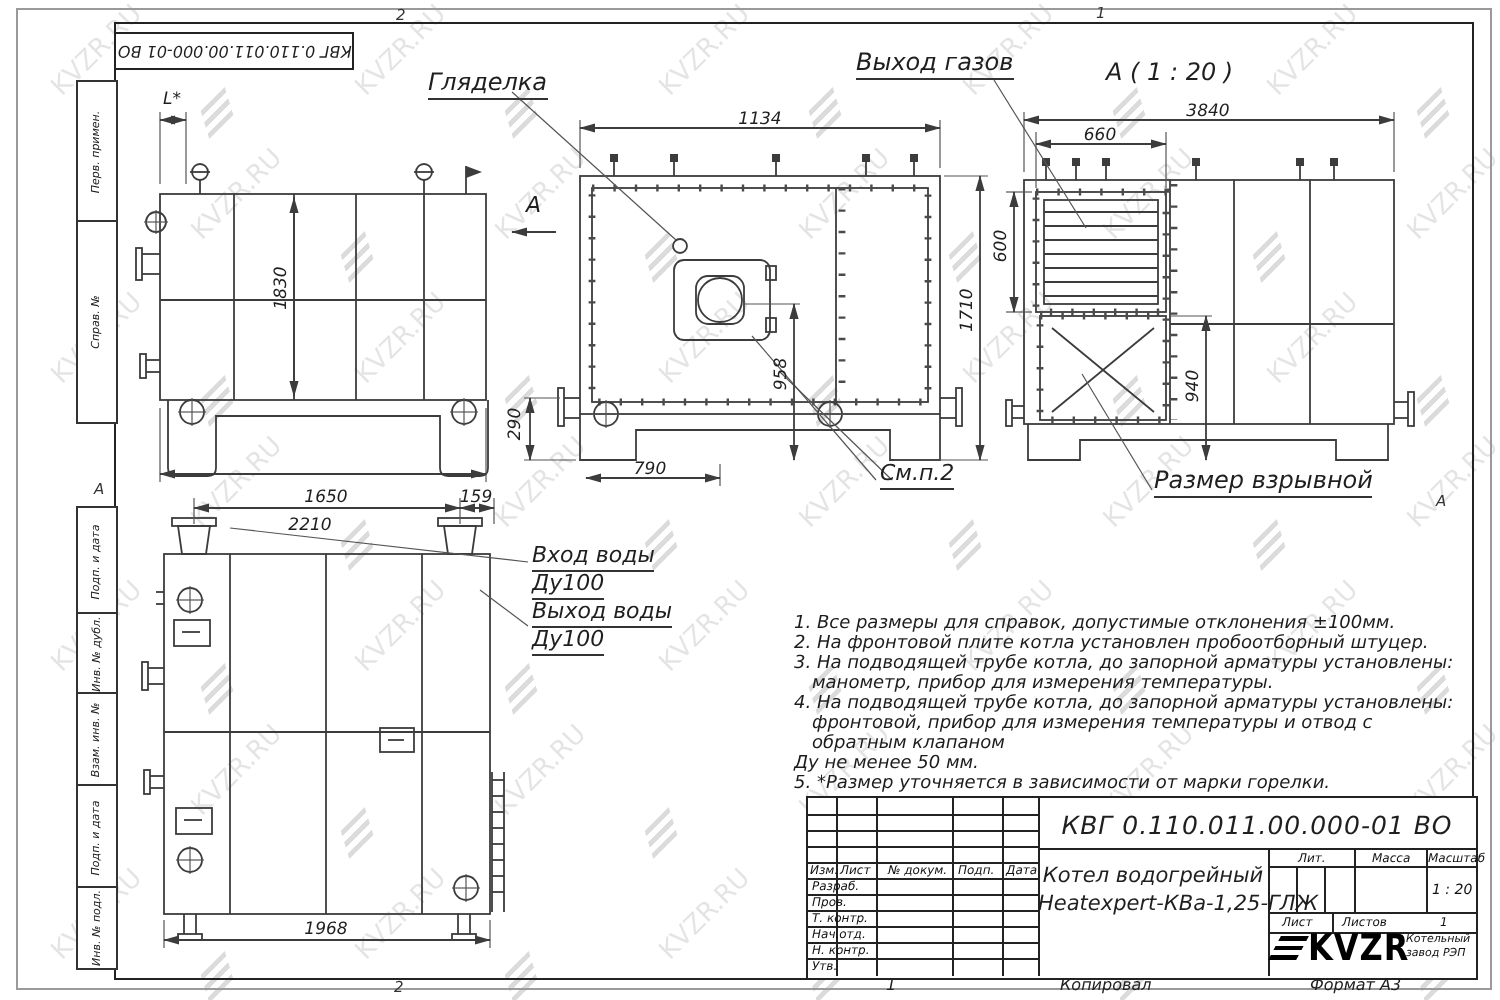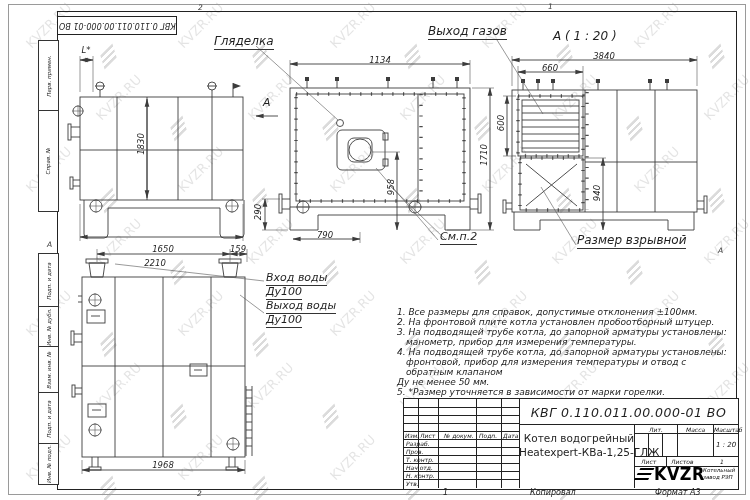--- a/index.html
+++ b/index.html
@@ -22,21 +22,21 @@
   .callout.u, .small-u{border-bottom:1px solid #333;padding-bottom:1px;}
   .small-lbl{font-style:italic;font-size:11px;white-space:nowrap;}
   .notes{left:397px;top:307px;width:335px;font-style:italic;font-size:9px;line-height:10px;color:#1c1c1c;}
   .notes .ind{padding-left:9px;}
   
   .tb{left:403px;top:398px;width:334px;height:90px;border:1.6px solid #222;background:#fff;}
   .tb .vl,.tb .hl{position:absolute;background:#222;}
   .tb .vl{width:1px;} .tb .hl{height:1px;}
   .tb .t{position:absolute;font-style:italic;font-size:6px;white-space:nowrap;color:#111;}
   .tb .doc{font-style:italic;font-size:12.5px;letter-spacing:.5px;text-align:center;width:219px;left:115px;top:6px;position:absolute;}
-  .tb .nm{position:absolute;left:115px;width:115px;text-align:right;font-size:10.5px;white-space:nowrap;}
+  .tb .nm{position:absolute;left:115px;width:115px;text-align:center;font-style:italic;font-size:10.5px;white-space:nowrap;}
   .brand{position:absolute;left:250px;top:65px;font-weight:bold;font-size:16px;letter-spacing:.5px;transform:scaleY(1.15);color:#000;}
   .brand-icon{position:absolute;left:233px;top:69px;width:14px;height:13px;
               background:repeating-linear-gradient(180deg,#000 0 2.4px,transparent 2.4px 4.8px);
               transform:skewX(-28deg);}
   .brand-sub{position:absolute;left:299px;top:68px;font-style:italic;font-size:5.5px;line-height:6.5px;color:#111;}
   .footer-t{font-style:italic;font-size:8px;white-space:nowrap;color:#222;}
   
   .wm{position:absolute;font-size:13px;color:#9a9a9a;opacity:.26;transform:rotate(-45deg);white-space:nowrap;pointer-events:none;}
   .wm-logo{position:absolute;width:17px;height:13px;opacity:.32;pointer-events:none;
            background:repeating-linear-gradient(180deg,#8f8f8f 0 2.6px,transparent 2.6px 5.2px);

